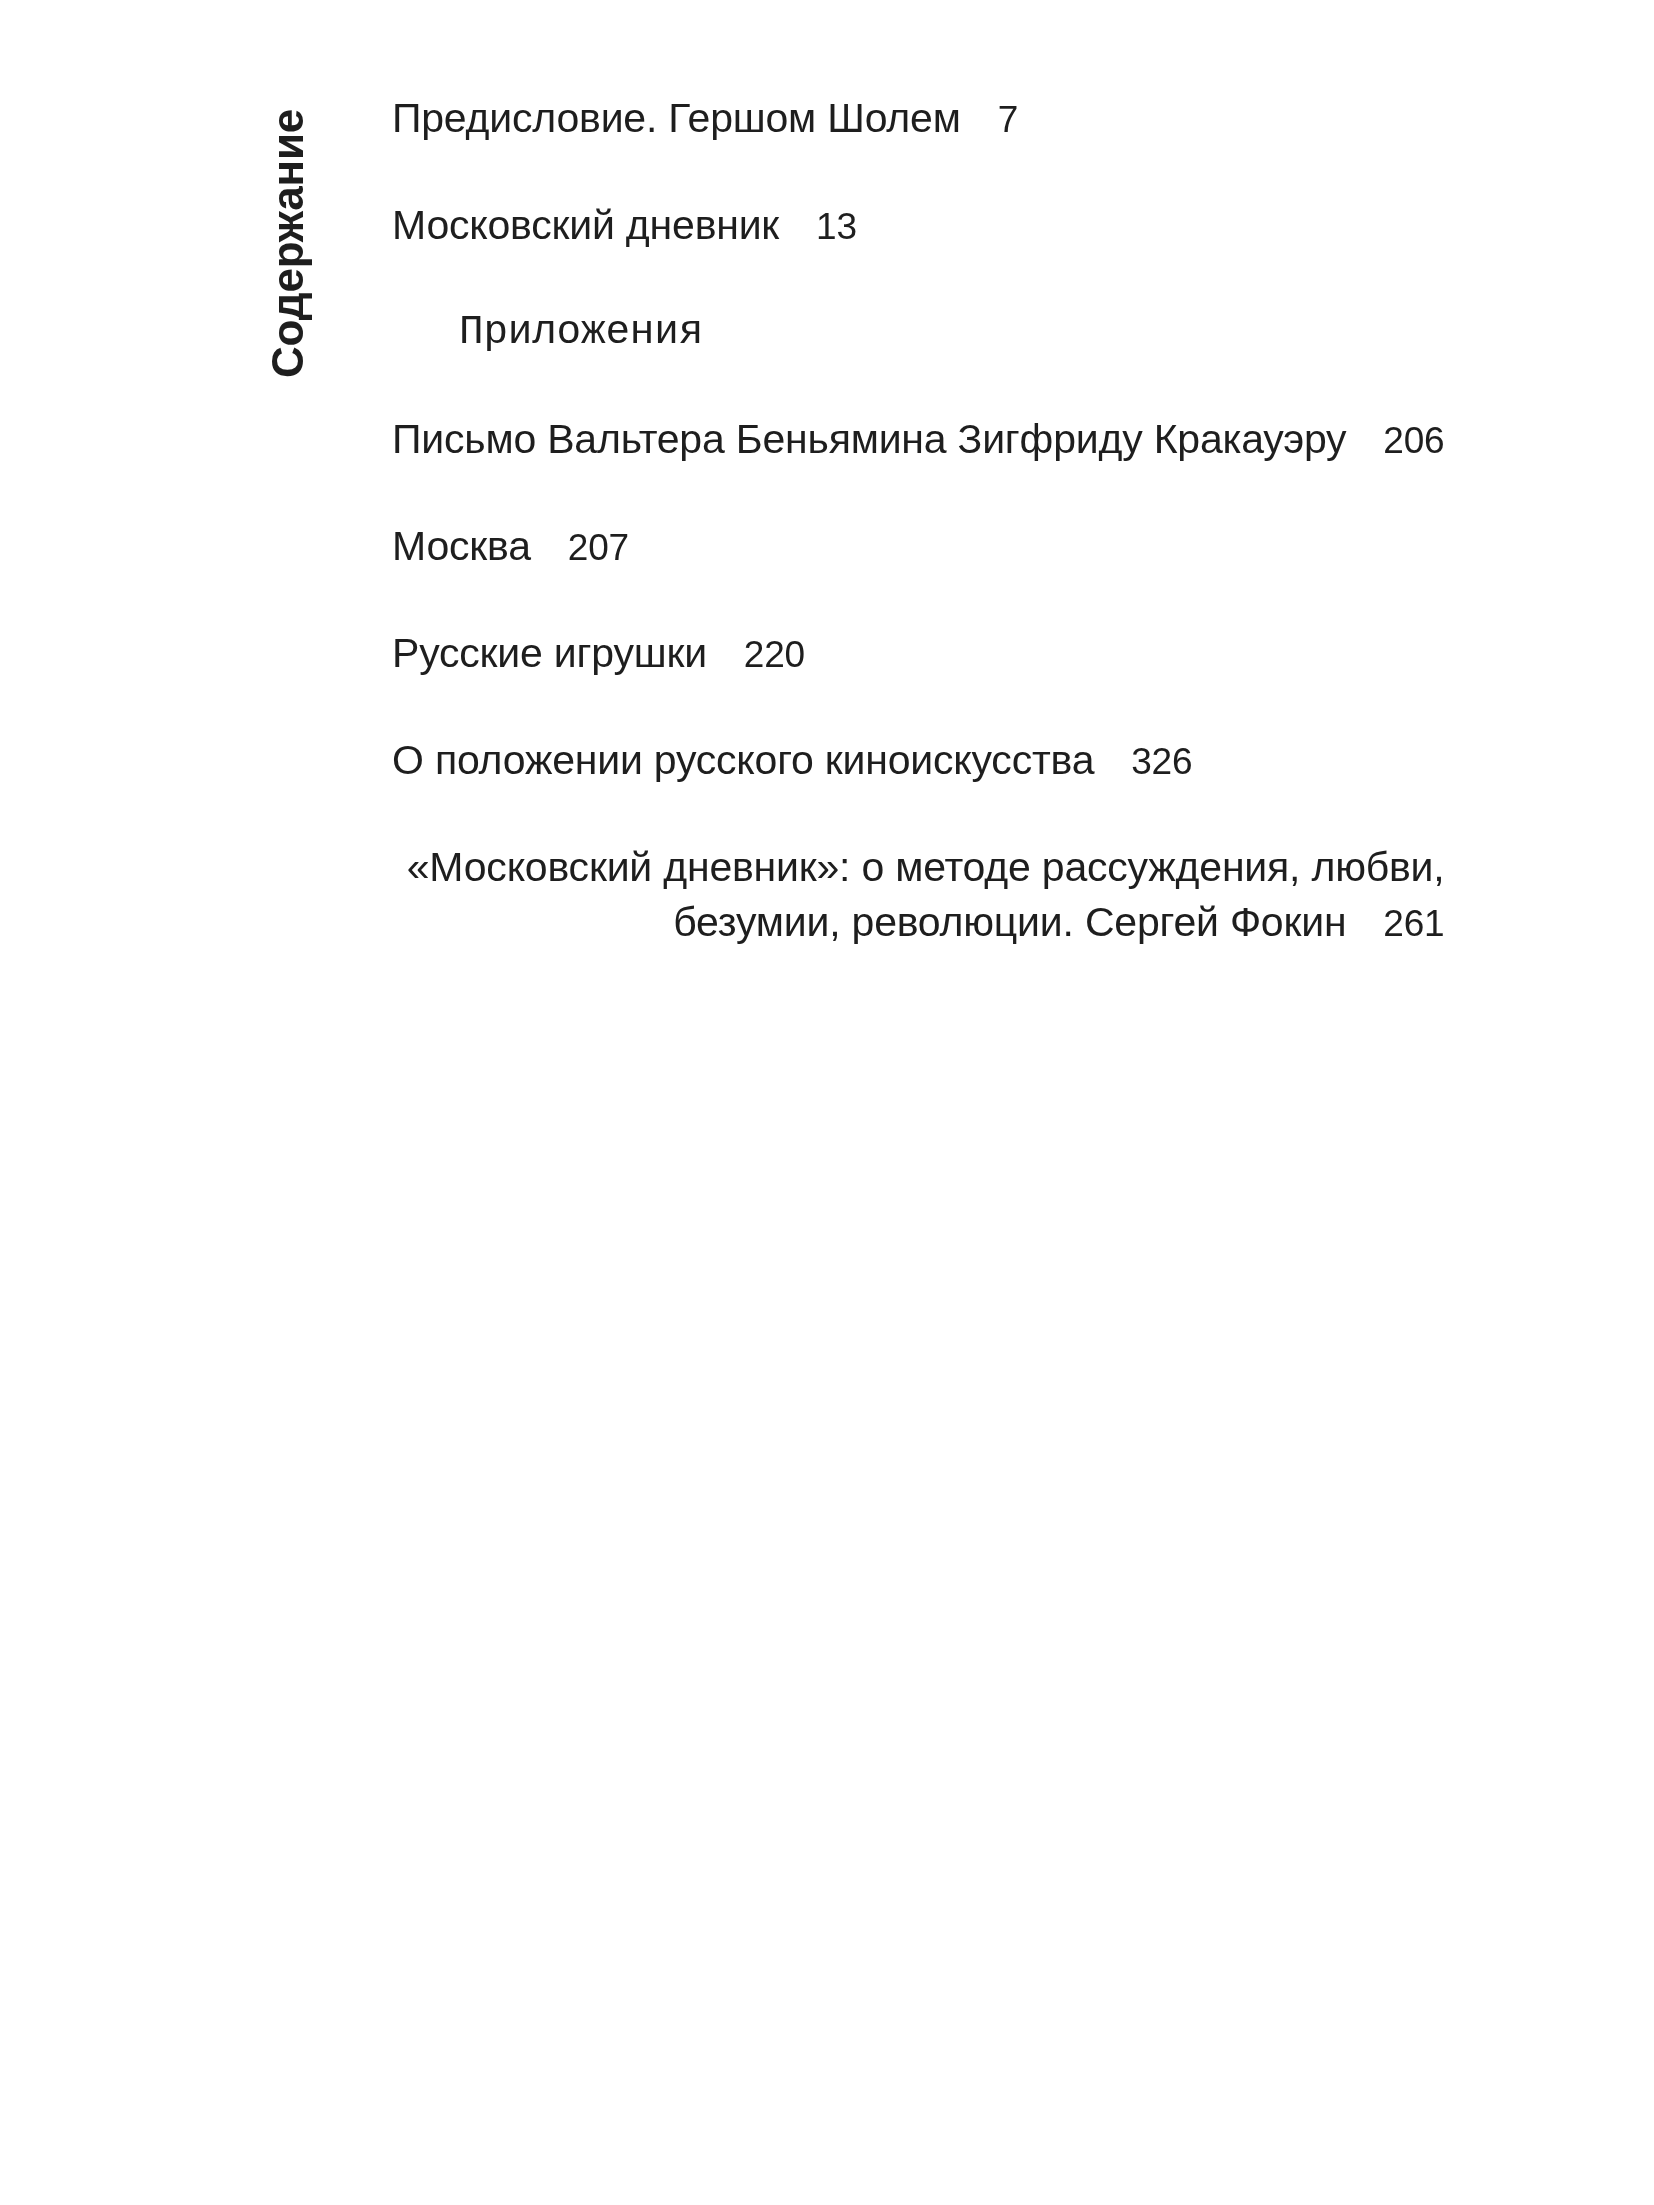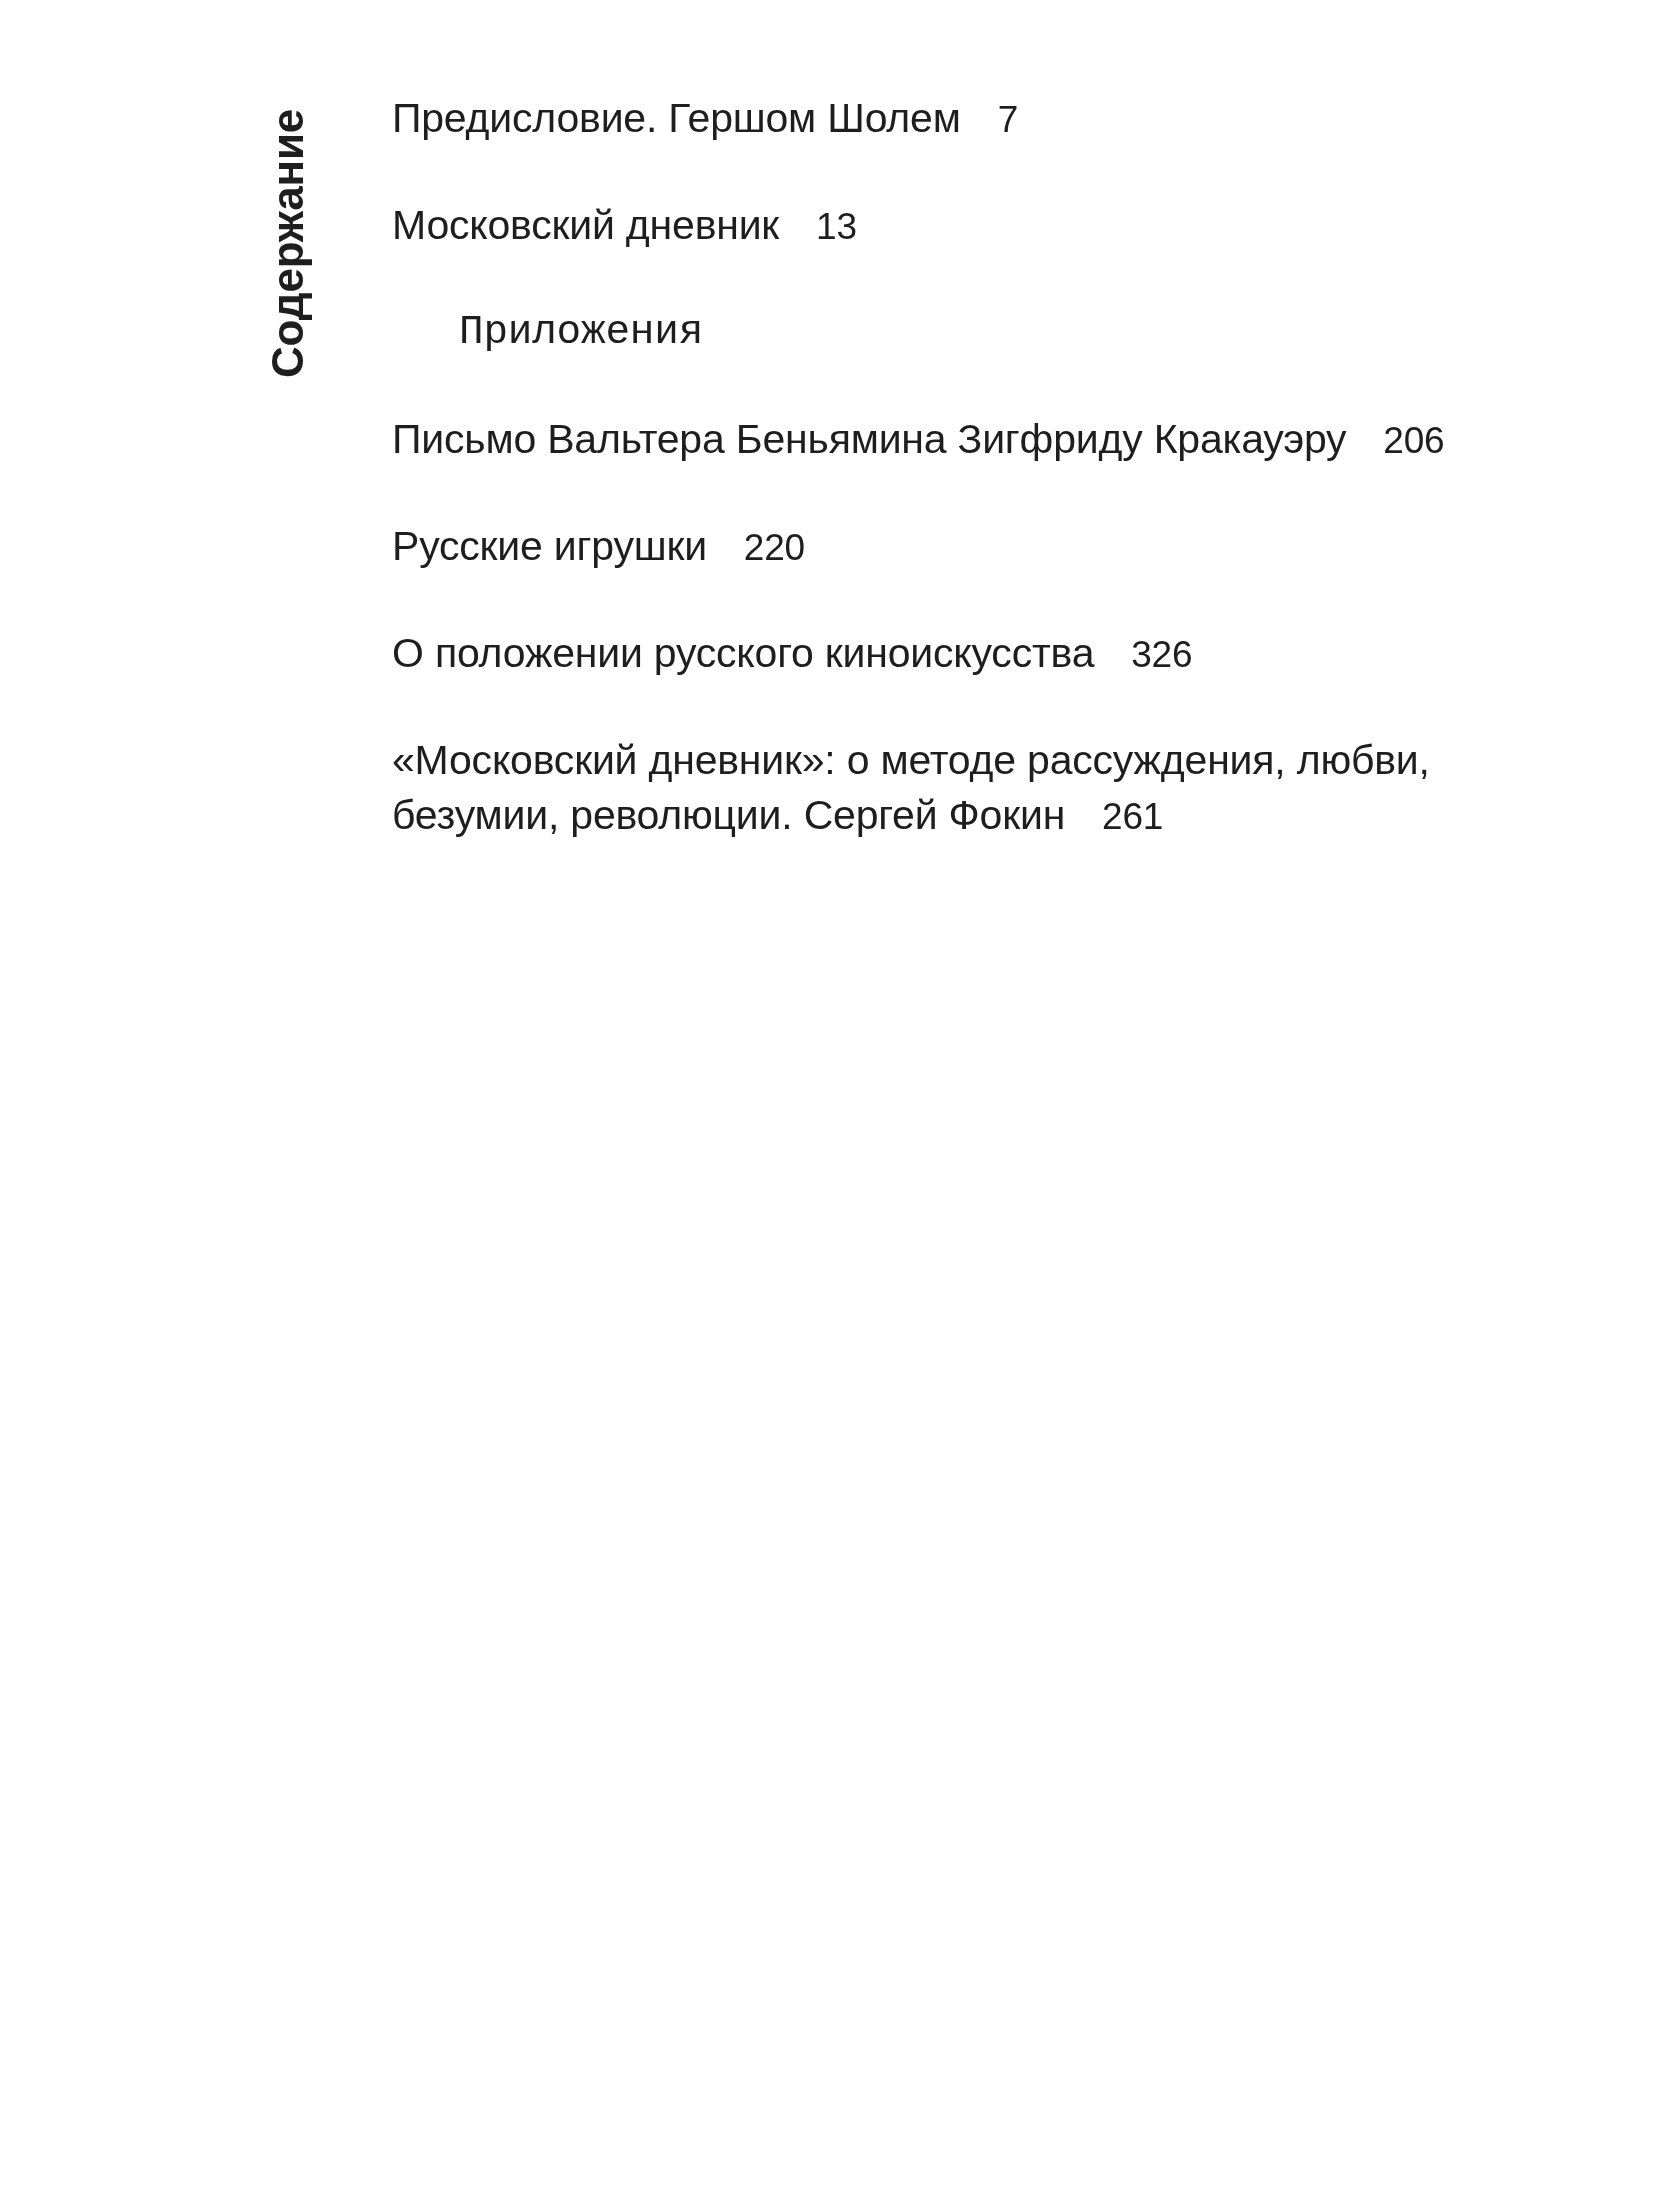--- a/index.html
+++ b/index.html
@@ -36,21 +36,21 @@
 
   .toc-entry {
     font-size: 41px;
     line-height: 55px;
     margin-bottom: 51px;
     white-space: nowrap;
   }
 
   .toc-entry.indent { padding-left: 67px; font-family: Liberation Mono, monospace; }
 
-  .toc-entry .line { display: block; }
+  .toc-entry .line { display: block; text-align: right; }
 
   .italic { }
 
   .num {
     margin-left: 37px;
     font-size: 37px;
     font-variant-numeric: oldstyle-nums;
   }
 </style>
 </head>
@@ -71,20 +71,23 @@
     </div>
 
     <div class="toc-entry indent">
       <span>Приложения</span><span class="italic"></span><span class="num"></span>
     </div>
 
     <div class="toc-entry">
       <span>Письмо Вальтера Беньямина Зигфриду Кракауэру</span><span class="italic"></span><span class="num">206</span>
     </div>
 
+    <div class="toc-entry">
+      <span>Москва</span><span class="italic"></span><span class="num">207</span>
+    </div>
 
     <div class="toc-entry">
       <span>Русские игрушки</span><span class="italic"></span><span class="num">220</span>
     </div>
 
 
     <div class="toc-entry">
       <span>О положении русского киноискусства</span><span class="italic"></span><span class="num">326</span>
     </div>
 

